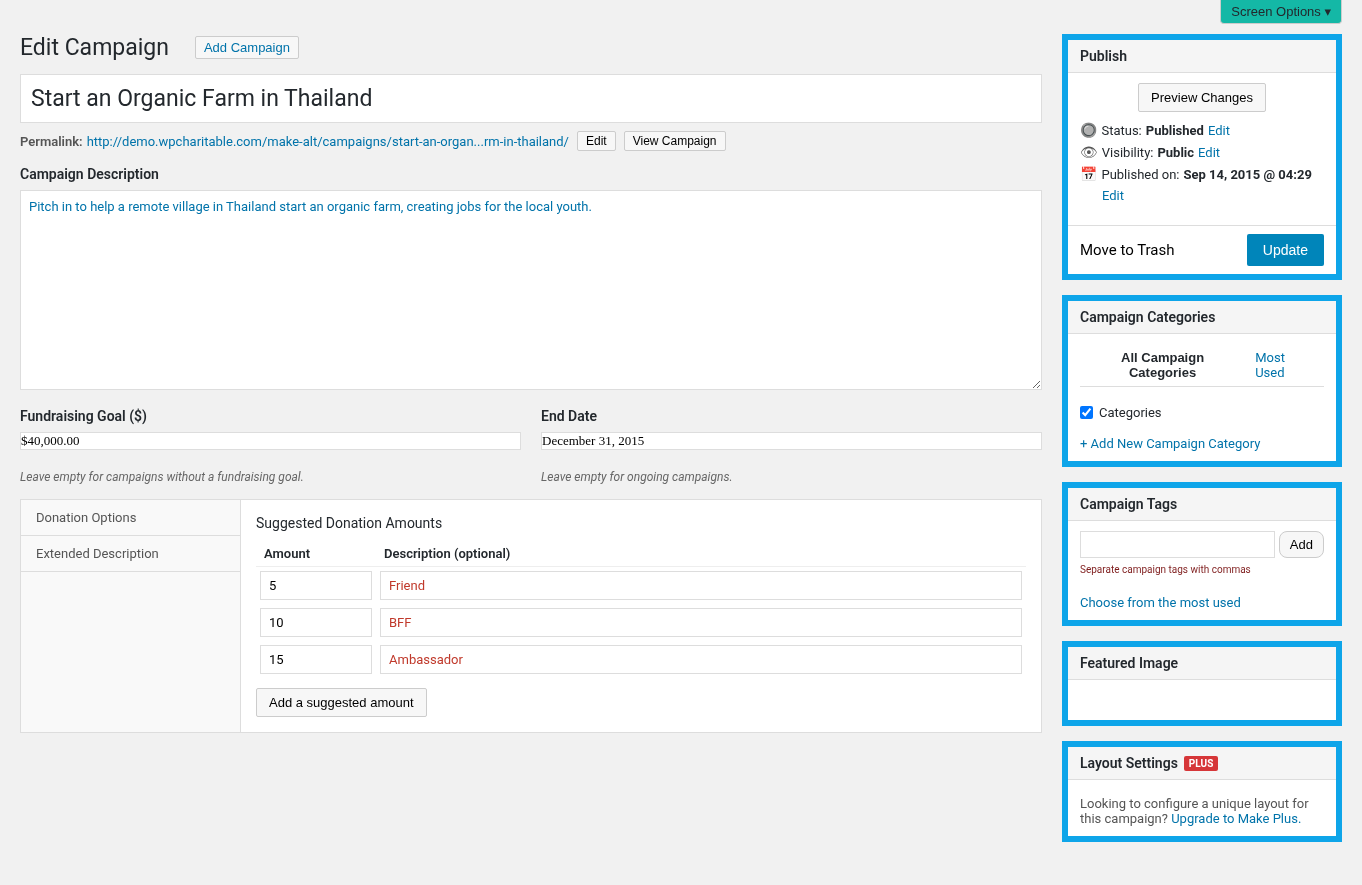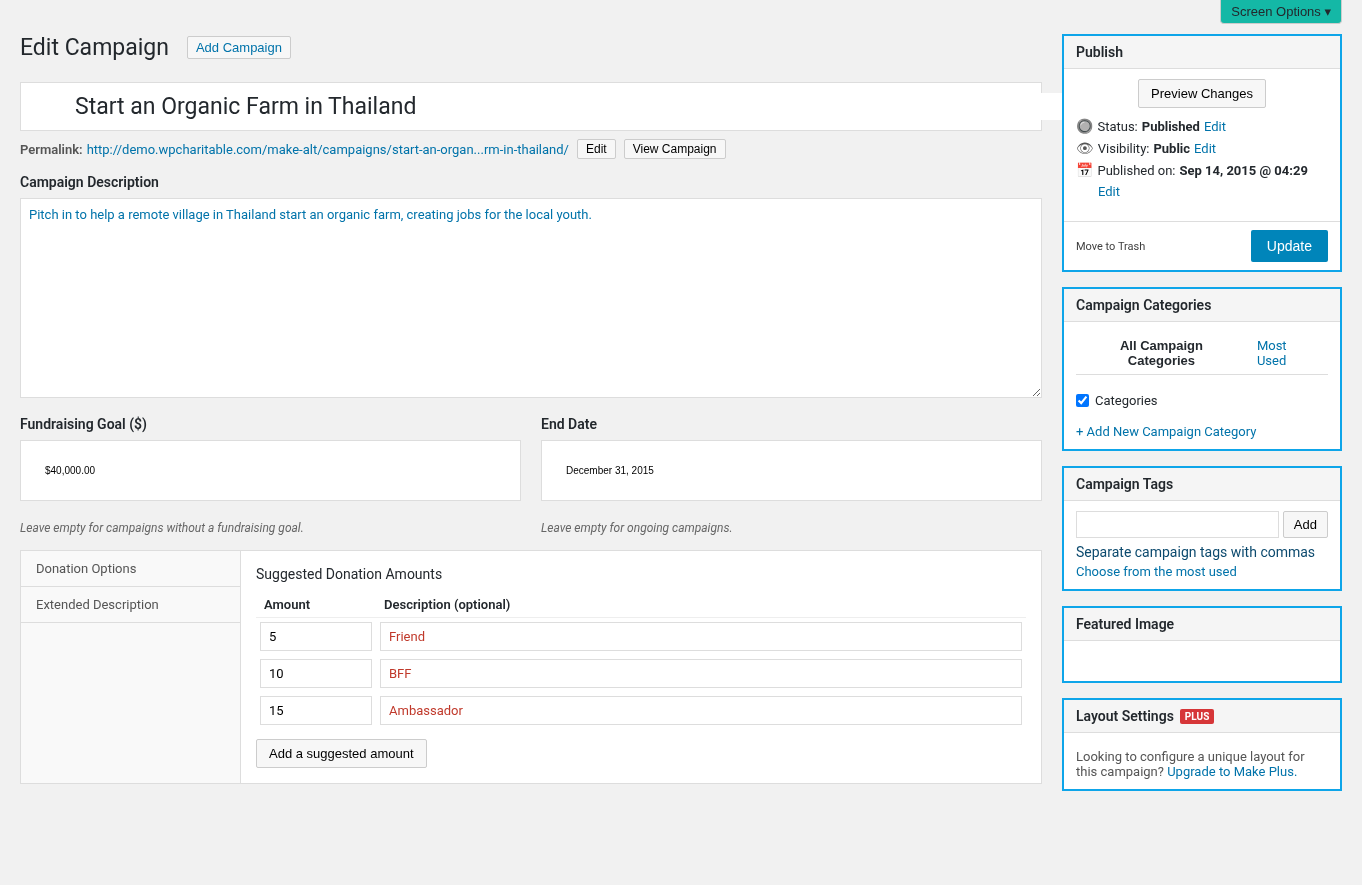--- a/index.html
+++ b/index.html
@@ -6,85 +6,85 @@
     body { font-family: -apple-system, BlinkMacSystemFont, "Segoe UI", Roboto, sans-serif; font-size: 13px; background: #f1f1f1; color: #23282d; }
 
     .top-bar { display: flex; justify-content: flex-end; background: #f1f1f1; padding: 0 20px; }
     .screen-options-btn { background: #14b8a6; border: 1px solid #ccc; border-top: none; padding: 4px 10px; font-size: 13px; cursor: pointer; color: #23282d; border-radius: 0 0 4px 4px; }
 
     .page-wrapper { display: flex; padding: 10px 20px 20px 20px; gap: 20px; }
 
     .main-column { flex: 1; min-width: 0; }
     .sidebar-column { width: 280px; flex-shrink: 0; }
 
-    .page-title-row { display: flex; align-items: center; gap: 18px; margin-bottom: 21px; }
+    .page-title-row { display: flex; align-items: center; gap: 26px; margin-bottom: 13px; }
     .page-title { font-size: 23px; font-weight: 400; color: #23282d; }
     .add-campaign-btn { background: #f7f7f7; border: 1px solid #ccc; color: #0073aa; padding: 3px 8px; font-size: 13px; cursor: pointer; border-radius: 2px; }
 
     .title-box { background: #fff; border: 1px solid #ddd; padding: 10px; margin-bottom: 8px; }
-    .title-input { width: 100%; border: none; outline: none; font-size: 23px; font-family: inherit; color: #23282d; margin-left: 44px; }
+    .title-input { width: 100%; border: none; outline: none; font-size: 23px; font-family: inherit; color: #23282d; }
 
     .permalink-row { font-size: 13px; color: #555; margin-bottom: 15px; display: flex; align-items: center; gap: 4px; flex-wrap: wrap; }
     .permalink-label { font-weight: 600; }
     .permalink-link { color: #0073aa; text-decoration: none; }
     .permalink-btn { background: #f7f7f7; border: 1px solid #ccc; padding: 2px 8px; font-size: 12px; cursor: pointer; border-radius: 2px; margin-left: 4px; }
 
     .section-label { font-weight: 600; font-size: 14px; margin-bottom: 8px; }
 
     .description-area { width: 100%; border: 1px solid #ddd; background: #fff; padding: 8px; font-size: 13px; font-family: inherit; color: #0073aa; resize: vertical; min-height: 200px; outline: none; }
 
     .fields-row { display: flex; gap: 20px; margin-top: 15px; margin-bottom: 15px; }
     .field-group { flex: 1; }
     .field-label { font-weight: 600; font-size: 14px; margin-bottom: 8px; }
-    .field-input { width: 100%; border: 1px solid #ddd; background: #fff; padding: 24px; font-size: 10px; font-family: Liberation Sans, sans-serif; outline: none; }
+    .field-input { width: 100%; border: 1px solid #ddd; background: #fff; padding: 0; font-size: 13px; font-family: Liberation Serif, serif; outline: none; }
     .field-hint { font-style: italic; color: #666; font-size: 12px; margin-top: 20px; }
 
     .tabs-section { display: flex; border: 1px solid #ddd; background: #f9f9f9; margin-bottom: 0; }
     .tab-sidebar { width: 220px; border-right: 1px solid #ddd; background: #f9f9f9; }
     .tab-item { padding: 10px 15px; cursor: pointer; border-bottom: 1px solid #ddd; color: #555; font-size: 13px; }
 
     .tab-content { flex: 1; background: #fff; padding: 15px; }
     .donations-section-title { font-weight: 400; margin-bottom: 10px; font-size: 14px; }
     .donation-table { width: 100%; border-collapse: collapse; }
     .donation-table th { text-align: left; padding: 5px 8px; font-weight: 600; font-size: 13px; color: #23282d; border-bottom: 1px solid #eee; }
     .donation-row td { padding: 4px 4px; }
     .donation-input { width: 100%; border: 1px solid #ddd; padding: 6px 8px; font-size: 13px; font-family: inherit; outline: none; }
     .donation-desc-input { width: 100%; border: 1px solid #ddd; padding: 6px 8px; font-size: 13px; font-family: inherit; outline: none; color: #c0392b; }
     .add-amount-btn { background: #f7f7f7; border: 1px solid #ccc; padding: 6px 12px; font-size: 13px; cursor: pointer; border-radius: 2px; margin-top: 10px; }
 
     
-    .sidebar-box { background: #fff; border: 2px solid #0ea5e9; margin-bottom: 15px; }
+    .sidebar-box { background: #fff; border: 6px solid #0ea5e9; margin-bottom: 15px; }
     .sidebar-box-title { background: #f5f5f5; border-bottom: 1px solid #ddd; padding: 8px 12px; font-weight: 600; font-size: 14px; }
     .sidebar-box-content { padding: 10px 12px; }
 
     .preview-btn { background: #f7f7f7; border: 1px solid #ccc; padding: 6px 12px; font-size: 13px; cursor: pointer; border-radius: 2px; display: block; margin: 0 auto 10px auto; }
 
     .status-row { display: flex; align-items: center; gap: 4px; margin-bottom: 6px; font-size: 13px; }
     .status-icon { font-size: 14px; color: #555; }
     .status-edit-link { color: #0073aa; text-decoration: none; cursor: pointer; }
 
     .publish-footer { display: flex; justify-content: space-between; align-items: center; padding: 8px 12px; border-top: 1px solid #ddd; margin-top: 8px; }
-    .move-to-trash { color: #404040; text-decoration: none; font-size: 11px; cursor: pointer; }
+    .move-to-trash { color: #000000; text-decoration: none; font-size: 15px; cursor: pointer; }
     .update-btn { background: #0085ba; color: #fff; border: none; padding: 8px 16px; font-size: 14px; cursor: pointer; border-radius: 2px; }
 
     .category-tabs { display: flex; gap: 0; margin-bottom: 8px; border-bottom: 1px solid #ddd; }
     .cat-tab { padding: 6px 10px; cursor: pointer; font-size: 13px; color: #555; border: none; background: none; }
     .cat-tab.active { color: #23282d; font-weight: 600; }
     .cat-tab-link { color: #0073aa; text-decoration: none; font-size: 13px; }
 
     .category-list { padding: 8px 0; max-height: 120px; overflow-y: auto; }
     .category-item { display: flex; align-items: center; gap: 6px; padding: 2px 0; }
     .category-checkbox { cursor: pointer; }
 
     .add-new-cat { color: #0073aa; text-decoration: none; font-size: 13px; cursor: pointer; display: block; margin-top: 6px; }
 
     .tags-input-row { display: flex; gap: 4px; margin-bottom: 6px; }
     .tags-input { flex: 1; border: 1px solid #ddd; padding: 5px 8px; font-size: 13px; outline: none; }
-    .tags-add-btn { background: #f7f7f7; border: 1px solid #ccc; padding: 5px 10px; font-size: 13px; cursor: pointer; border-radius: 2px; }
-    .tags-hint { color: #0c4a6e; font-size: 14px; margin-bottom: 4px; }
+    .tags-add-btn { background: #f7f7f7; border: 1px solid #ccc; padding: 5px 10px; font-size: 13px; cursor: pointer; border-radius: 8px; }
+    .tags-hint { color: #7f1d1d; font-size: 10px; margin-bottom: 20px; }
     .tags-link { color: #0073aa; text-decoration: none; font-size: 13px; cursor: pointer; }
 
     .layout-settings-title { display: flex; align-items: center; gap: 6px; font-weight: 600; font-size: 14px; }
     .plus-badge { background: #d63638; color: #fff; font-size: 10px; font-weight: 700; padding: 2px 5px; border-radius: 2px; }
     .layout-text { color: #555; font-size: 13px; margin-top: 6px; }
     .upgrade-link { color: #0073aa; text-decoration: none; }
   </style>
 </head>
 <body>
 

